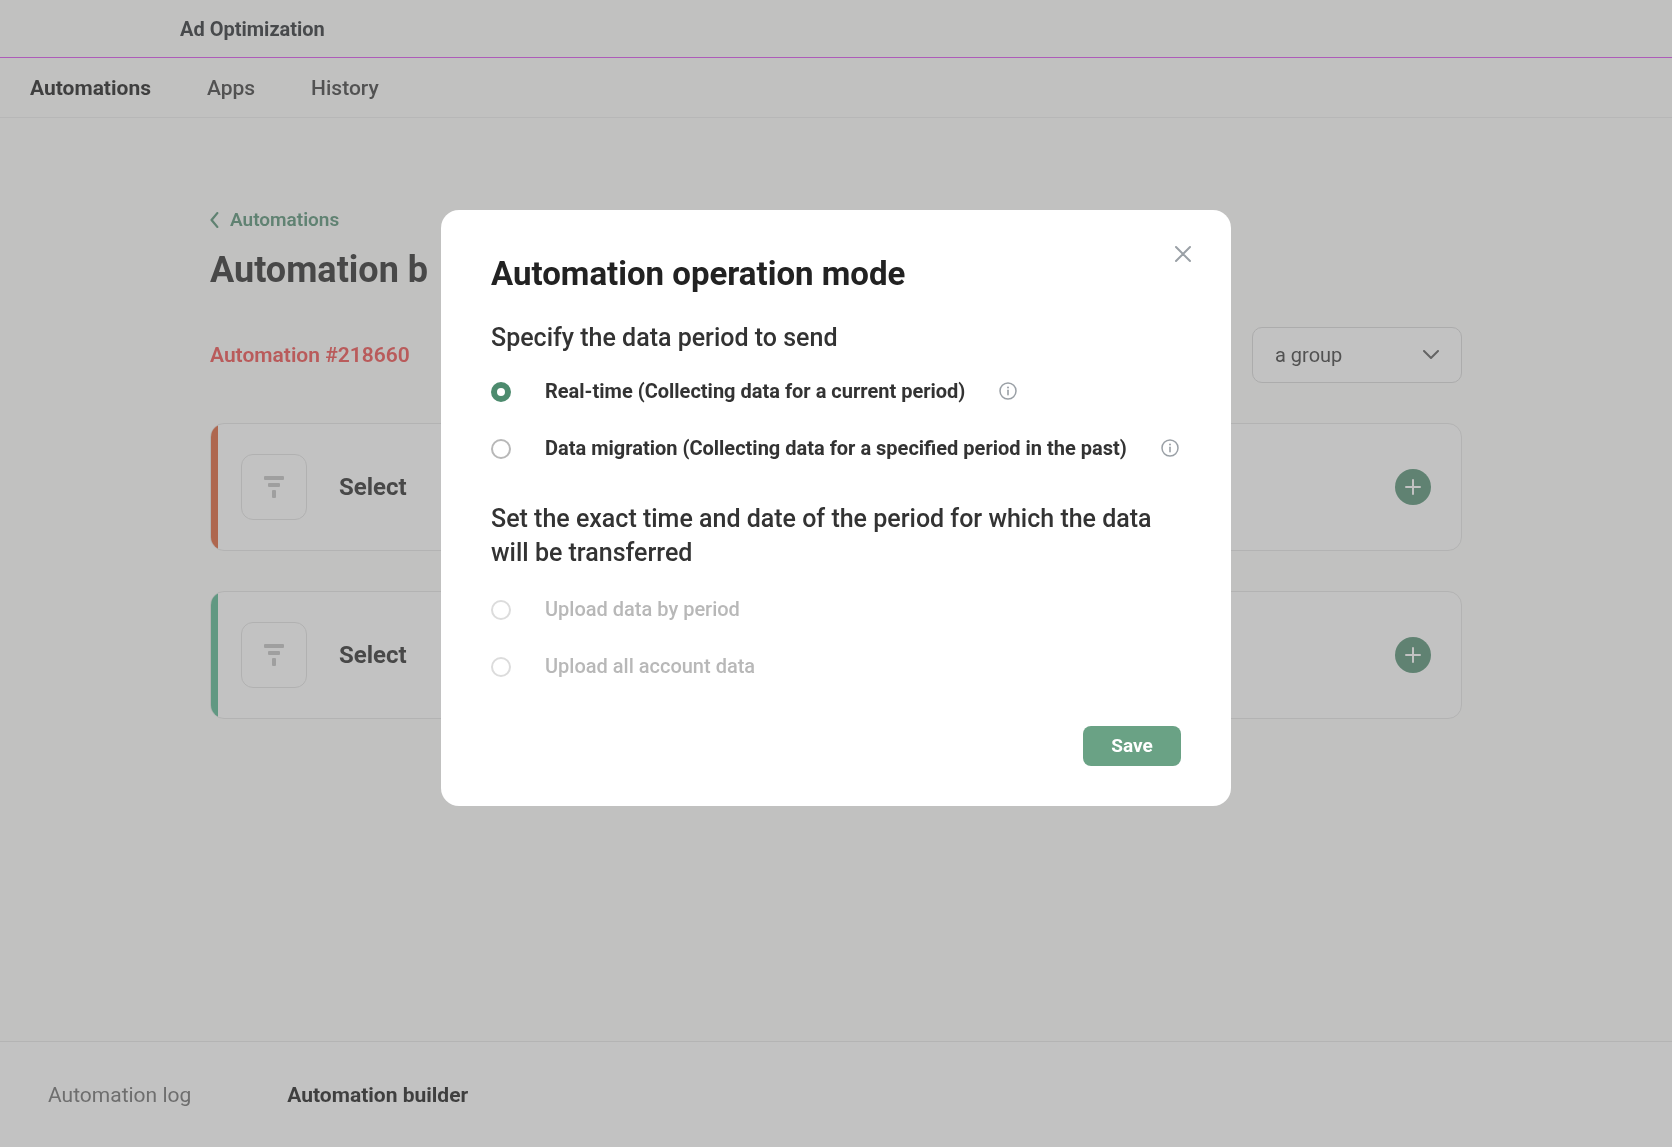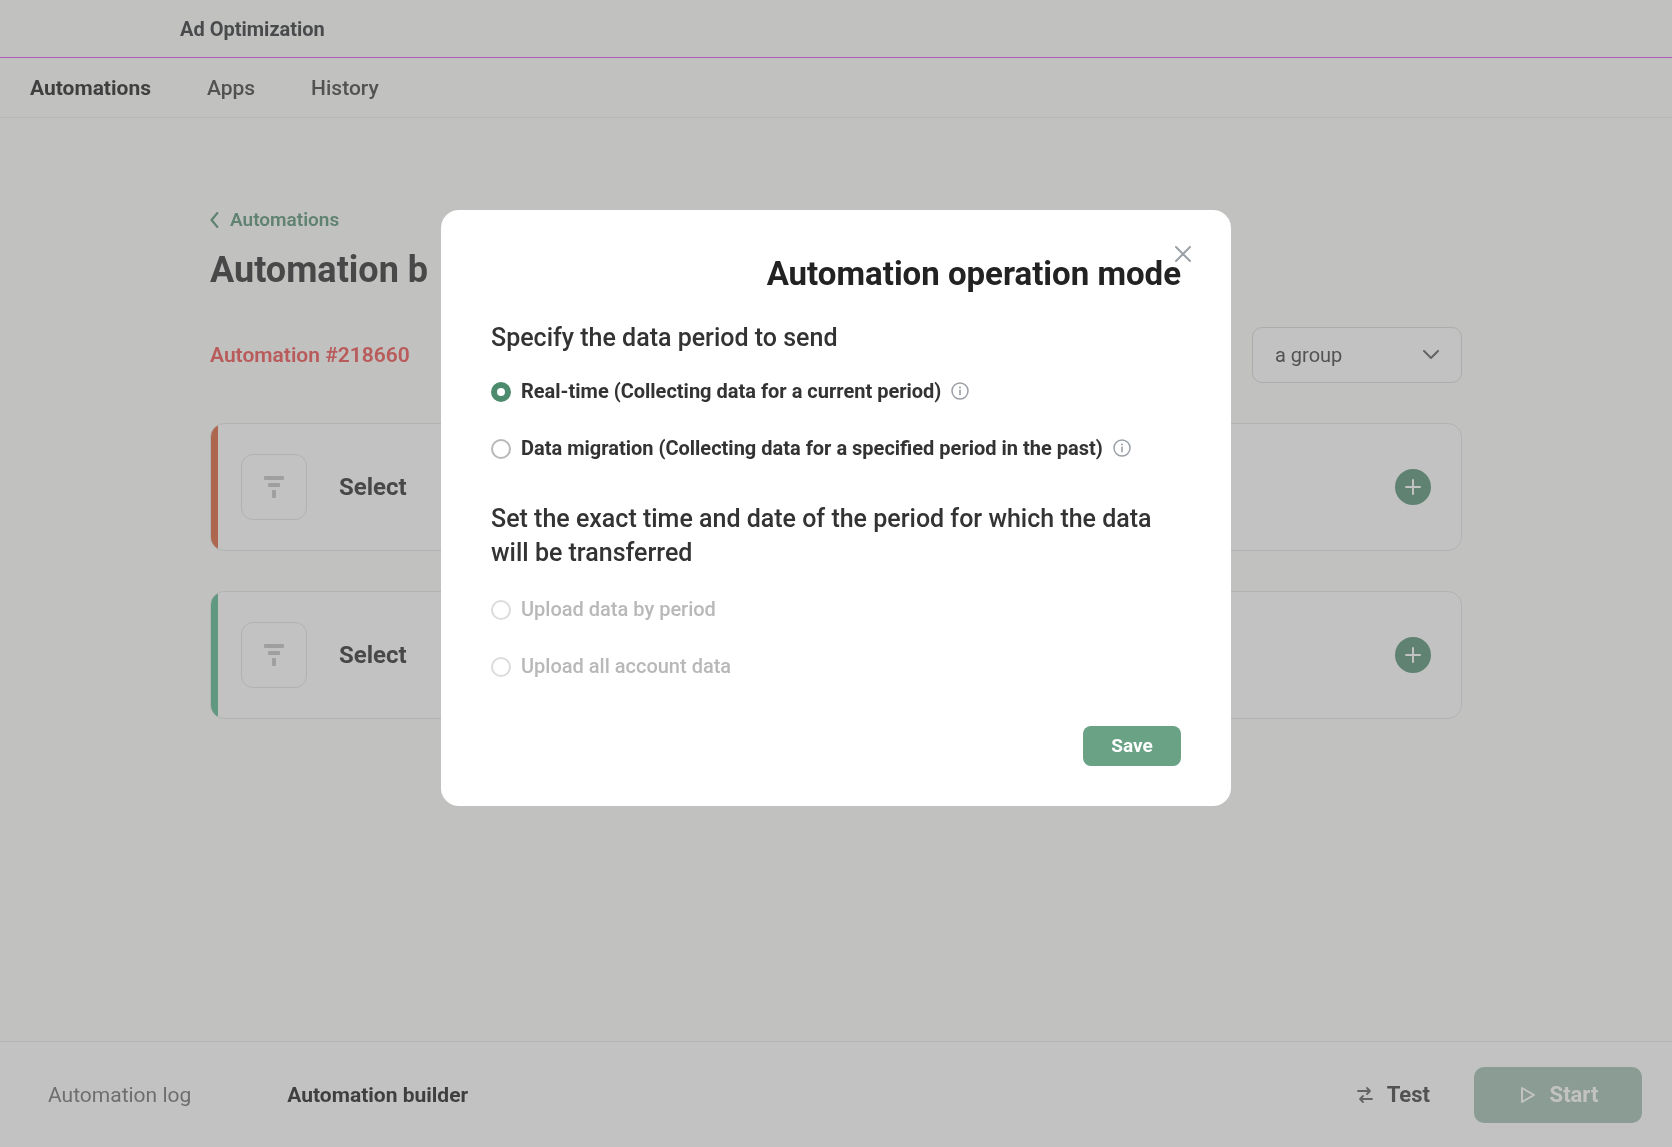--- a/index.html
+++ b/index.html
@@ -190,37 +190,36 @@
   .modal-close {
     position: absolute;
     top: 34px; right: 38px;
     color: #9aa0a6;
     cursor: pointer;
   }
   .modal-title {
     font-size: 33px;
     font-weight: 700;
     color: #222;
-    text-align: right;
   }
   .modal-sub {
     font-size: 25px;
     color: #333;
     margin-top: 30px;
     font-weight: 500;
   }
   .modal-sub.secondary {
     margin-top: 40px;
     line-height: 1.35;
   }
 
   .radio-row {
     display: flex;
     align-items: flex-start;
-    gap: 10px;
+    gap: 34px;
     margin-top: 26px;
   }
   .radio-row + .radio-row { margin-top: 30px; }
   .radio {
     width: 20px; height: 20px; flex: 0 0 20px;
     border-radius: 50%;
     margin-top: 4px;
     border: 2px solid #b8b8b8;
     position: relative;
   }
@@ -330,34 +329,20 @@
         <path d="M8 1v14M1 8h14" stroke="#fff" stroke-width="2" stroke-linecap="round"></path>
       </svg>
     </div>
   </div>
 </div>
 
 <div class="footer-bar">
   <span class="footer-tab">Automation log</span>
   <span class="footer-tab active">Automation builder</span>
 
-  <div class="footer-right">
-    <div class="test-btn">
-      <svg width="20" height="20" viewBox="0 0 20 20">
-        <path d="M3 6h12m0 0-3-3m3 3-3 3M17 14H5m0 0 3 3m-3-3 3-3" stroke="#555" stroke-width="1.8" fill="none" stroke-linecap="round" stroke-linejoin="round"></path>
-      </svg>
-      <span>Test</span>
-    </div>
-    <div class="start-btn">
-      <svg width="18" height="18" viewBox="0 0 18 18">
-        <path d="M4 2v14l12-7z" fill="none" stroke="#fff" stroke-width="2" stroke-linejoin="round"></path>
-      </svg>
-      <span>Start</span>
-    </div>
-  </div>
 </div>
 
 <div class="overlay">
   <div class="modal">
     <div class="modal-close">
       <svg width="20" height="20" viewBox="0 0 20 20">
         <path d="M3 3l14 14M17 3 3 17" stroke="#9aa0a6" stroke-width="2" stroke-linecap="round"></path>
       </svg>
     </div>
 

